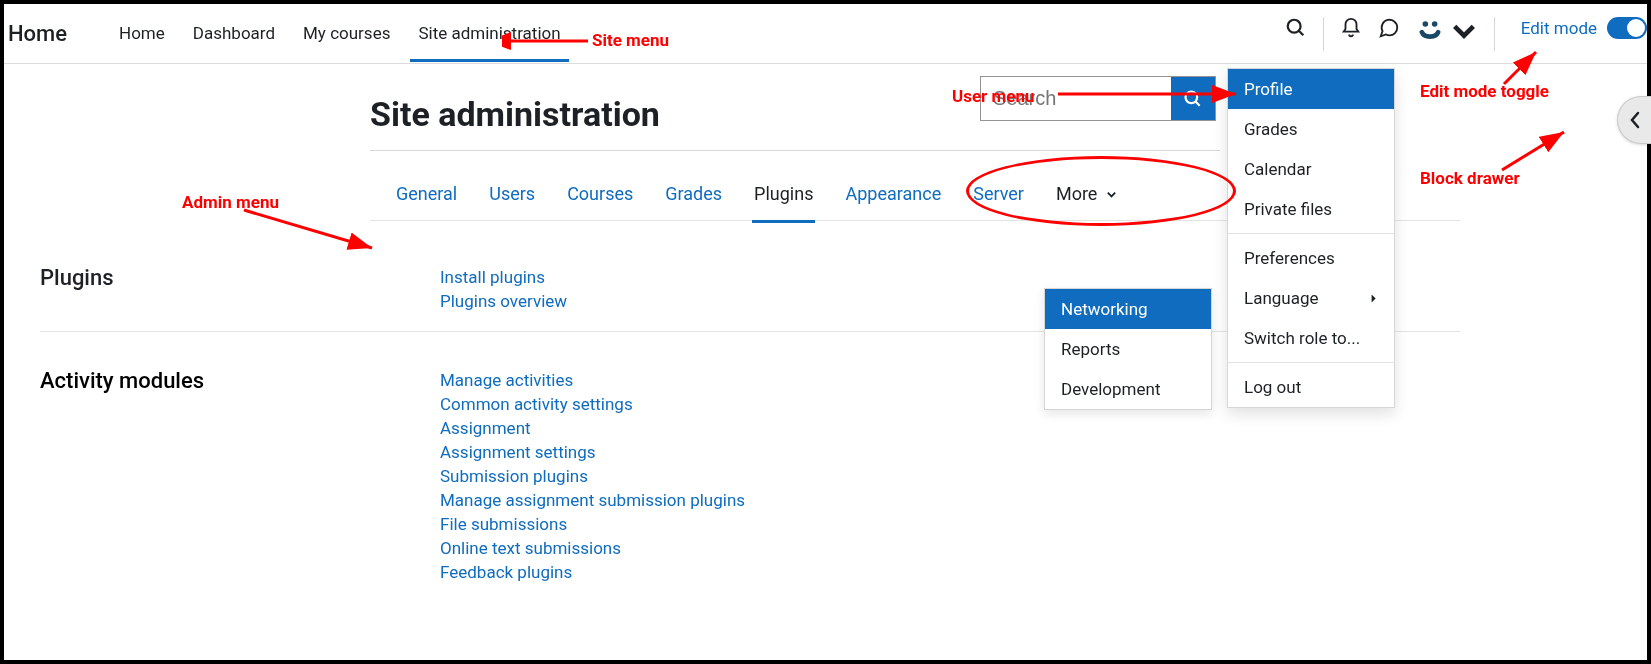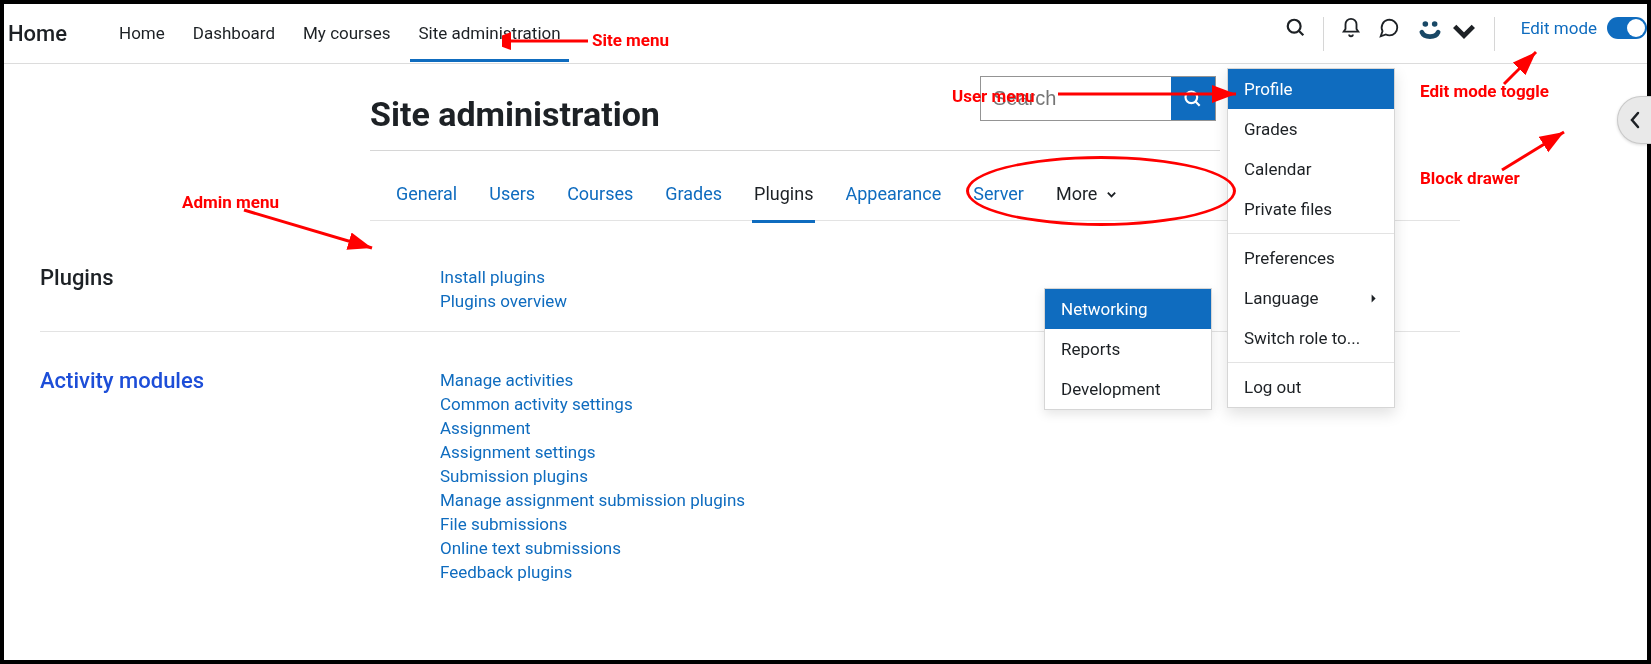--- a/index.html
+++ b/index.html
@@ -172,21 +172,21 @@
       <div class="links-col">
         <ul>
           <li><a>Install plugins</a></li>
           <li><a>Plugins overview</a></li>
         </ul>
       </div>
     </div>
     <div class="sec-divider"></div>
 
     <div class="section">
-      <h2 class="link"><a style="color:#1d4ed8;text-decoration:none;">Activity modules</a></h2>
+      <h2 class="link"><a style="color:#000000;text-decoration:none;">Activity modules</a></h2>
       <div class="links-col">
         <ul>
           <li><a>Manage activities</a></li>
           <li><a>Common activity settings</a></li>
           <li><a>Assignment</a></li>
           <li class="indent1"><a>Assignment settings</a></li>
           <li class="indent1"><a>Submission plugins</a></li>
           <li class="indent2"><a>Manage assignment submission plugins</a></li>
           <li class="indent2"><a>File submissions</a></li>
           <li class="indent2"><a>Online text submissions</a></li>

